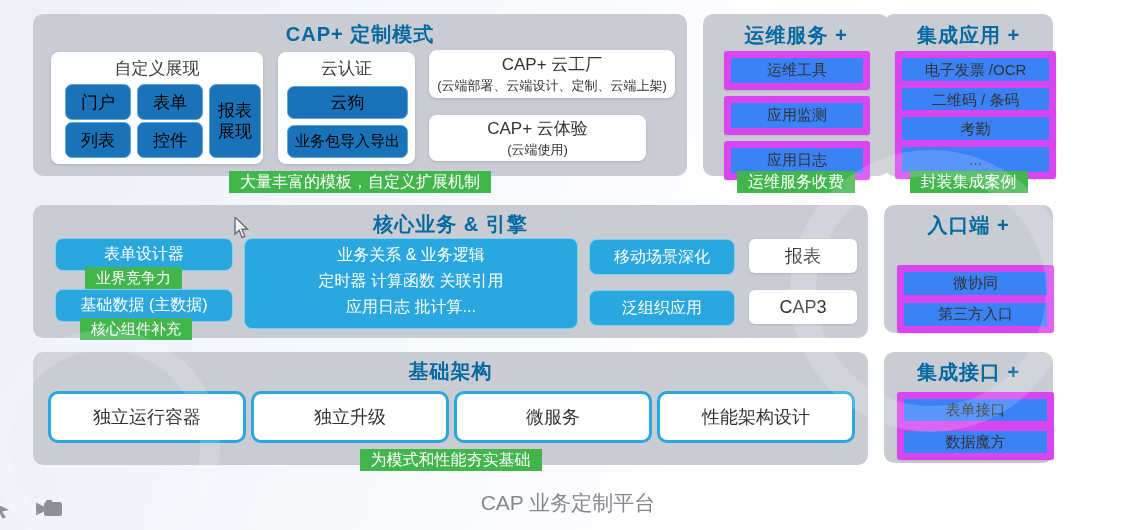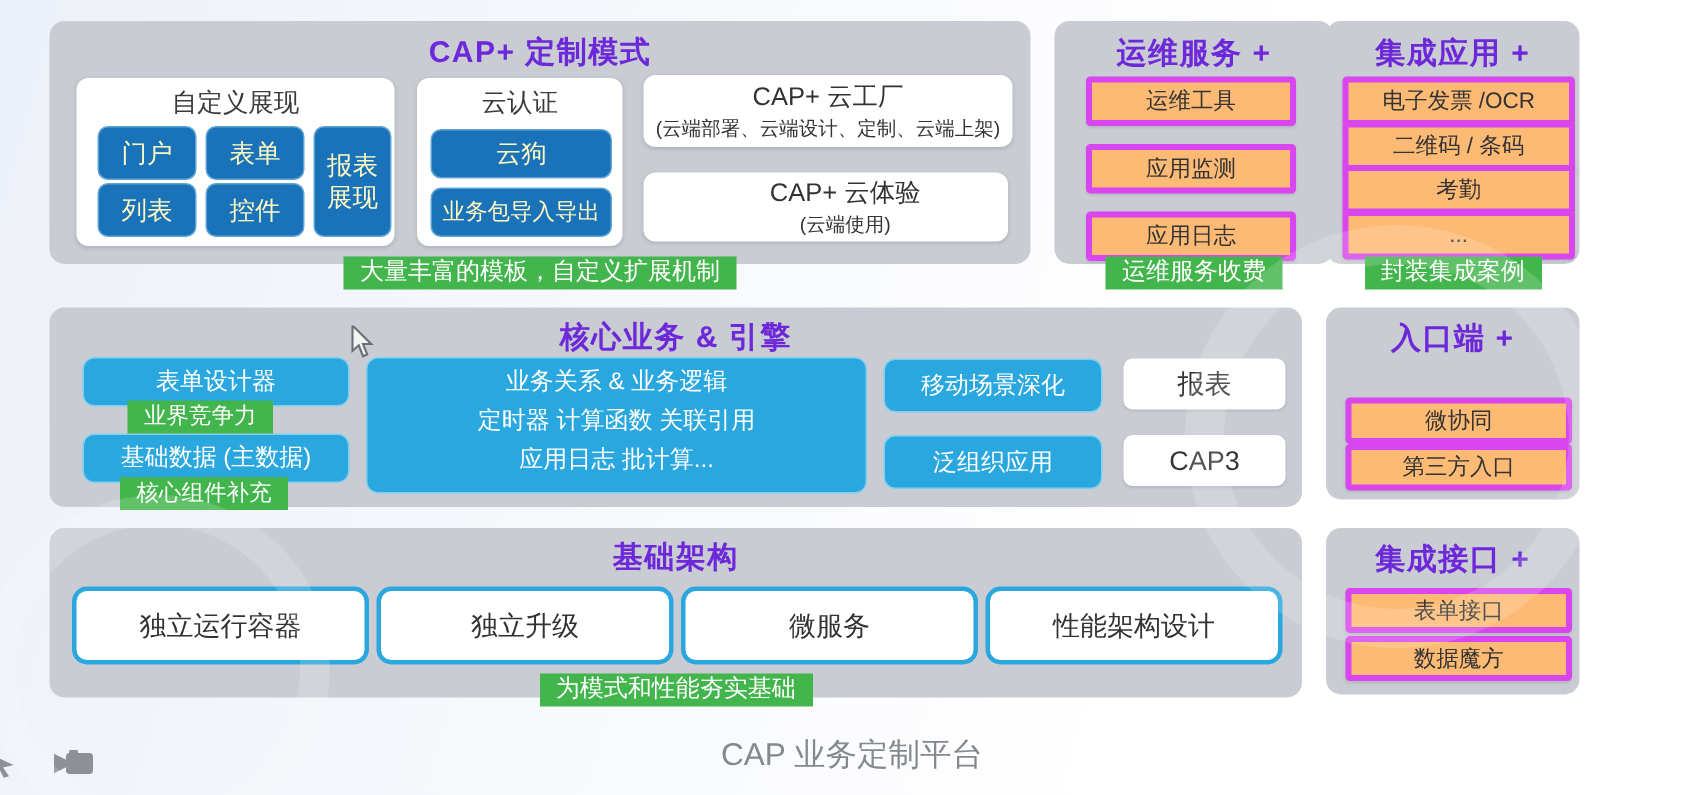--- a/index.html
+++ b/index.html
@@ -1,29 +1,29 @@
 <!DOCTYPE html>
 <html><head>
 <meta charset="utf-8">
 <style>
   html,body{margin:0;padding:0;}
   body{font-family:"Liberation Sans","DejaVu Sans",sans-serif;}
   .stage{position:relative;width:1136px;height:530px;overflow:hidden;
          background:linear-gradient(105deg,#ecf0f8 0%,#f5f7fc 30%,#ffffff 68%,#ffffff 100%);}
   .panel{position:absolute;background:#c9ccd2;border-radius:10px;}
-  .panel-title{position:absolute;left:0;right:0;text-align:center;color:#6d28d9;
+  .panel-title{position:absolute;left:0;right:0;text-align:center;color:#0369a1;
                font-size:20px;font-weight:bold;letter-spacing:1px;}
   .card{position:absolute;background:#fff;border-radius:8px;box-shadow:0 1px 3px rgba(60,70,90,.20);}
   .card-title{position:absolute;left:0;right:0;text-align:center;color:#3b3b3b;font-size:17px;}
   .bbtn{position:absolute;display:flex;align-items:center;justify-content:center;text-align:center;
-        background:#1a72b8;border:1px solid #5ea5d6;border-radius:7px;color:#fef9c3;font-size:17px;}
+        background:#1a72b8;border:1px solid #5ea5d6;border-radius:7px;color:#000000;font-size:17px;}
   .cbtn{position:absolute;display:flex;align-items:center;justify-content:center;text-align:center;
         background:#29a7de;border:1px solid #7fd0ef;border-radius:8px;color:#fff;font-size:16px;}
   .pill{position:absolute;display:flex;align-items:center;justify-content:center;
-        background:#fdba74;border:4px solid #d946ef;border-radius:3px;color:#333;font-size:15px;
+        background:#3b82f6;border:7px solid #d946ef;border-radius:3px;color:#333;font-size:15px;
         box-shadow:0 1px 2px rgba(60,70,90,.15);}
   .wpill{position:absolute;display:flex;align-items:center;justify-content:center;
          background:#fff;border-radius:6px;color:#333;font-size:18px;
          box-shadow:0 1px 2px rgba(60,70,90,.15);}
   .obox{position:absolute;display:flex;align-items:center;justify-content:center;
         background:#fff;border:3px solid #29a7de;border-radius:10px;color:#333;font-size:18px;}
   .gtag{position:absolute;background:#43b54d;color:#fff;font-size:16px;line-height:22px;
         height:22px;padding:0 11px;white-space:nowrap;text-align:center;z-index:4;}
   .gtag.center{left:50%;transform:translateX(-50%);}
   .engine-lines{line-height:1.62;}
@@ -57,21 +57,21 @@
       <div class="card-title" style="top:5px;">云认证</div>
       <div class="bbtn" style="left:9px;top:34px;width:119px;height:31px;">云狗</div>
       <div class="bbtn" style="left:9px;top:73px;width:119px;height:31px;font-size:15px;">业务包导入导出</div>
     </div>
 
     <div class="card col-center" style="left:396px;top:36px;width:246px;height:48px;">
       <div class="factory-title">CAP+ 云工厂</div>
       <div class="factory-sub">(云端部署、云端设计、定制、云端上架)</div>
     </div>
 
-    <div class="card col-center" style="left:396px;top:101px;width:217px;height:46px;padding-left:26px;">
+    <div class="card col-center" style="left:396px;top:101px;width:217px;height:46px;">
       <div class="factory-title">CAP+ 云体验</div>
       <div class="factory-sub">(云端使用)</div>
     </div>
 
     <div class="gtag center" style="top:157px;">大量丰富的模板，自定义扩展机制</div>
   </div>
 
   <div class="panel" style="left:703px;top:14px;width:174px;height:162px;padding-left:12px;">
     <div class="panel-title" style="top:8px;">运维服务 +</div>
     <div class="pill" style="left:21px;top:37px;width:132px;height:25px;">运维工具</div>

